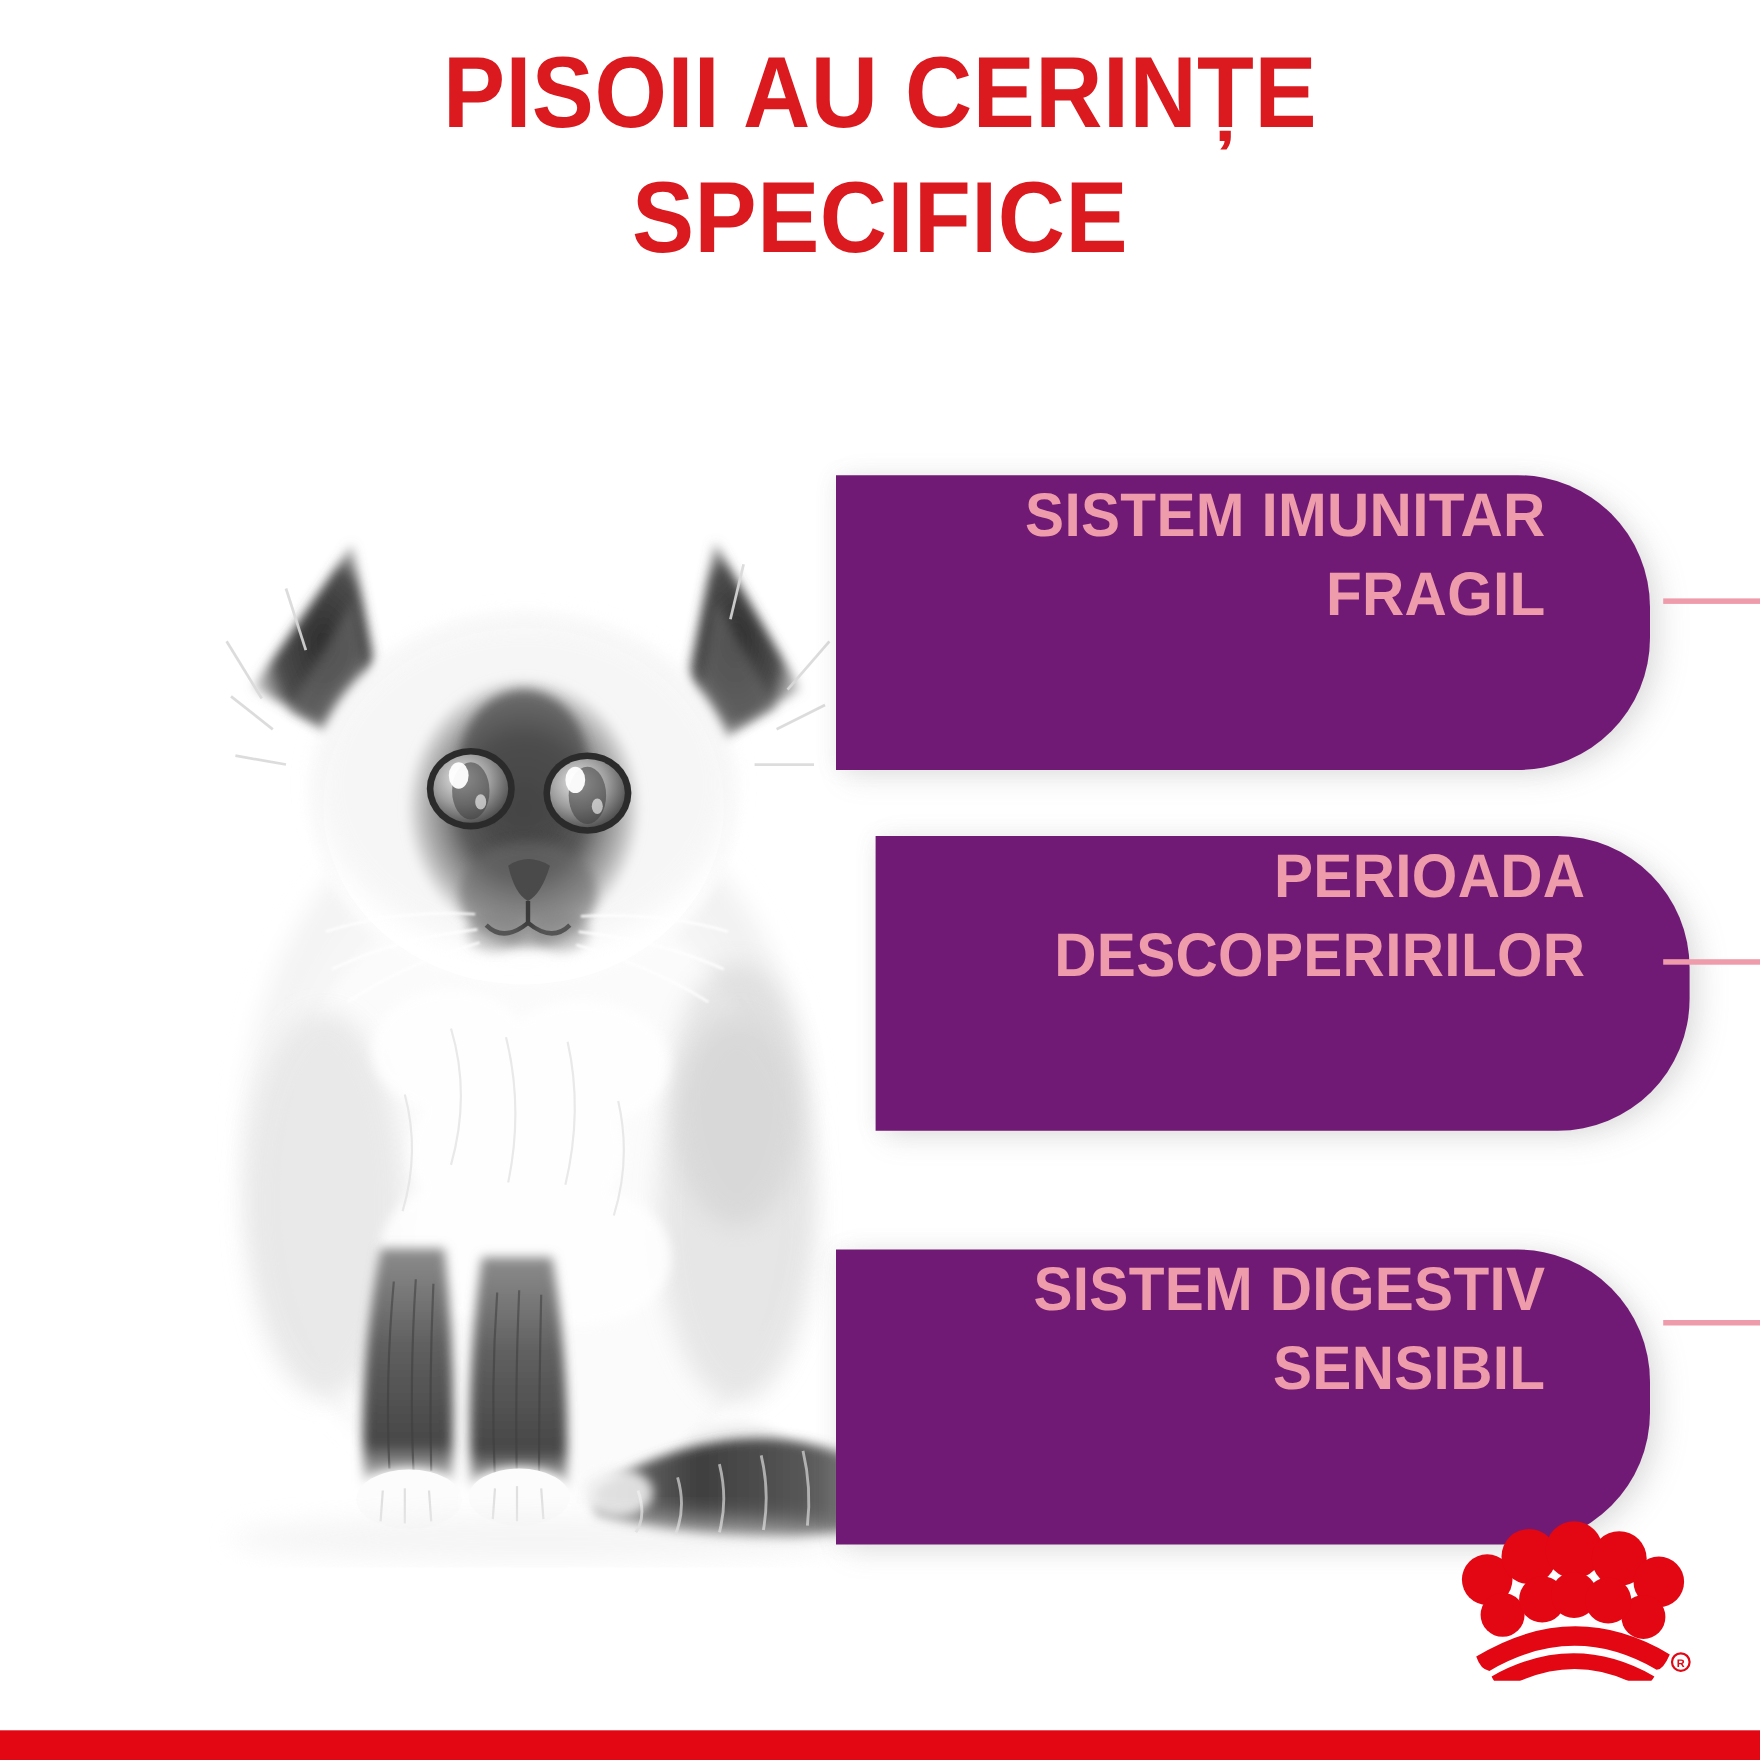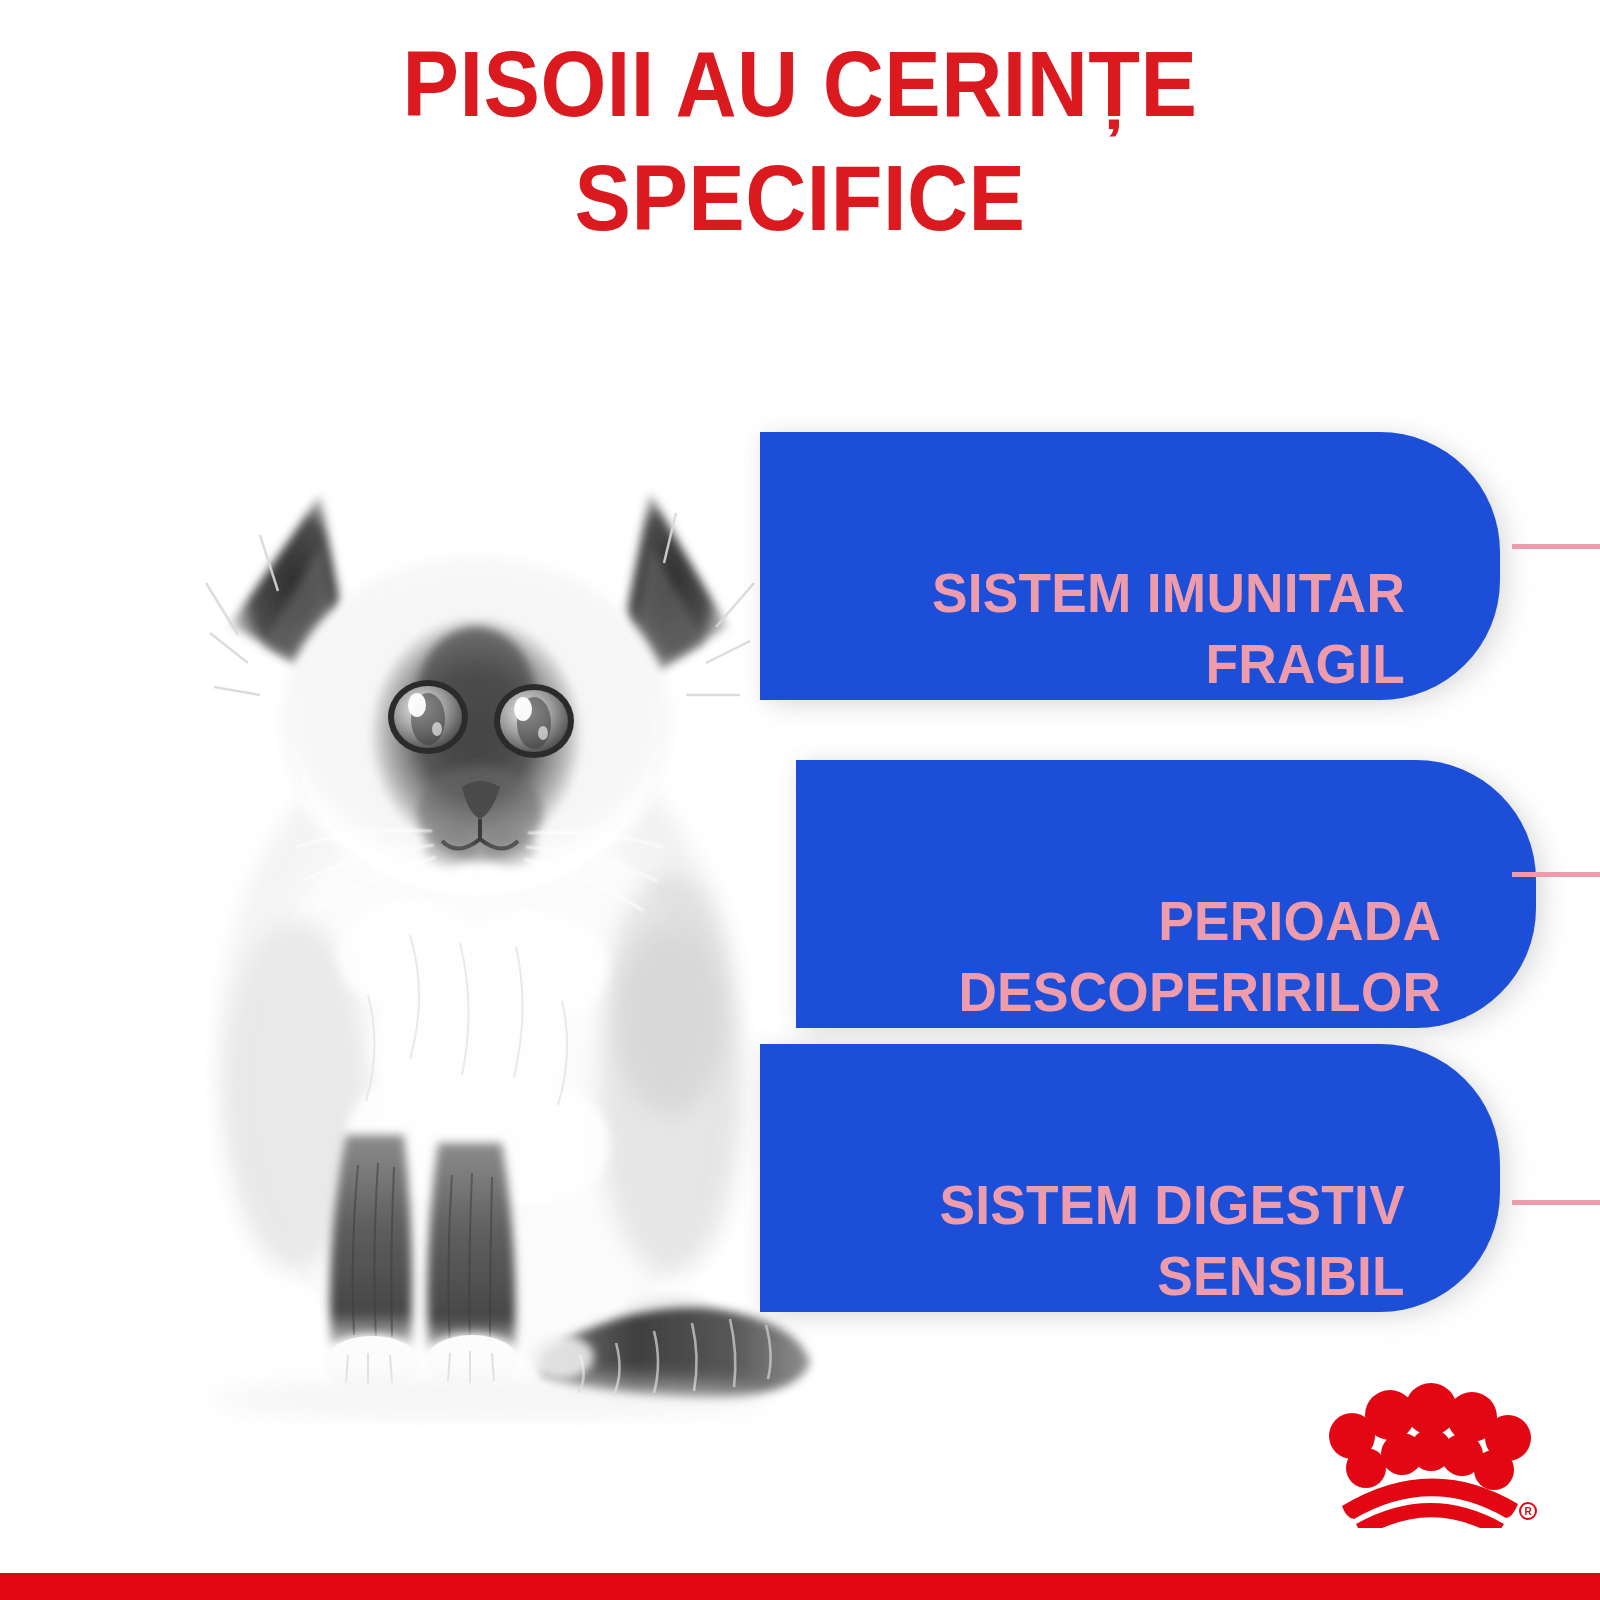--- a/index.html
+++ b/index.html
@@ -44,48 +44,48 @@
   .kitten-wrap {
     position:absolute;
     left:110px; top:395px;
     width:740px; height:1030px;
   }
   .kitten-svg { width:100%; height:100%; display:block; }
 
   
   .callout {
     position:absolute;
-    background:#1d4ed8;
+    background:#701a75;
     border-top-right-radius:120px;
     border-bottom-right-radius:120px;
     border-top-left-radius:0;
     border-bottom-left-radius:0;
     box-shadow:10px 6px 26px rgba(130,130,130,0.22),
                -2px 0 18px rgba(150,150,150,0.10);
     display:flex;
-    align-items:flex-end;
+    align-items:flex-start;
     justify-content:flex-end;
   }
   .callout-text {
     color:#EE9BAB;
     font-family:"Liberation Sans Narrow","Liberation Sans", sans-serif;
     font-weight:bold;
     font-size:56px;
     line-height:1.28;
     text-align:right;
     padding-right:100px;
     letter-spacing:0.3px;
     transform:scaleX(0.95);
     transform-origin:right center;
     white-space:pre-line;
   }
 
   .callout-1 { left:760px; top:432px;  width:740px;  height:268px; }
   .callout-2 { left:796px; top:760px;  width:740px;  height:268px; }
-  .callout-3 { left:760px; top:1044px; width:740px;  height:268px; }
+  .callout-3 { left:760px; top:1136px; width:740px;  height:268px; }
 
   
   .connector {
     position:absolute;
     height:5px;
     background:#EE9BAB;
     left:1512px;
     width:88px;
   }
   .connector-1 { top:544px; }

